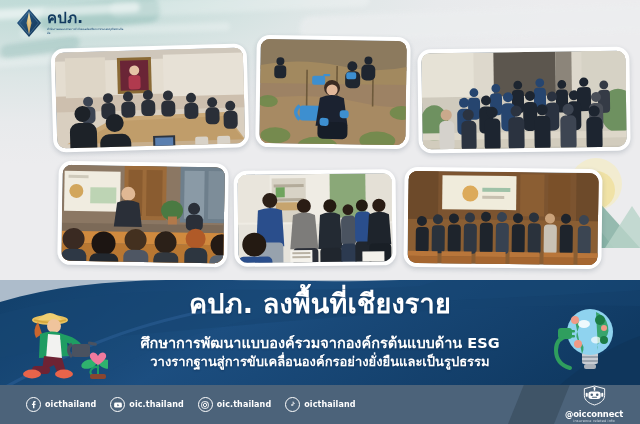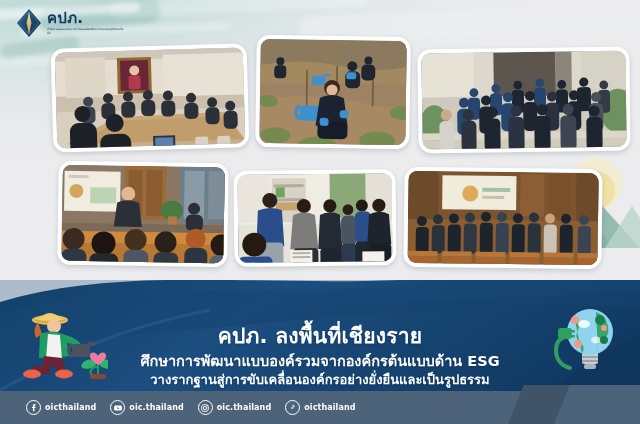--- a/index.html
+++ b/index.html
@@ -83,44 +83,43 @@
     position:absolute; left:0; right:0; bottom:0; height:144px;
     z-index:20; overflow:hidden;
   }
   .banner-bg { position:absolute; inset:0; }
 
   .headline-box {
     position:absolute; left:0; right:0; top:8px;
     text-align:center; z-index:30; padding:0 96px;
   }
   .hl1 {
-    font-size:21px; font-weight:800; color:#ffffff;
+    font-size:27px; font-weight:800; color:#ffffff;
     letter-spacing:.2px; line-height:1.22;
     text-shadow:0 1px 2px rgba(0,20,45,.35);
-    margin-top:36px;
   }
   .hl2 {
     font-size:14.5px; font-weight:700; color:#ffffff;
-    line-height:1.38; margin-top:1px;
+    line-height:1.38; margin-top:12px;
     text-shadow:0 1px 2px rgba(0,20,45,.30);
   }
   .hl3 {
     font-size:13px; font-weight:700; color:#ffffff;
     line-height:1.38;
     text-shadow:0 1px 2px rgba(0,20,45,.30);
   }
 
   
   .gardener { position:absolute; left:10px; bottom:44px; width:98px; height:74px; z-index:32; }
   
   .bulbglobe { position:absolute; right:8px; bottom:44px; width:88px; height:80px; z-index:32; }
 
   
   .footer {
-    position:absolute; left:0; right:0; bottom:0; height:33px;
+    position:absolute; left:0; right:0; bottom:0; height:39px;
     background:#4c637a; z-index:36;
     display:flex; align-items:center;
   }
   .socials { display:flex; align-items:center; gap:14px; padding-left:26px; flex:1 1 auto; }
   .social { display:flex; align-items:center; gap:4px; }
   .s-ic {
     width:15px; height:15px; border-radius:50%;
     border:1.3px solid #fff; color:#fff;
     display:flex; align-items:center; justify-content:center;
     flex:none;
@@ -762,15 +761,32 @@
           <span>สายด่วน</span><br>
           <span>คปภ.</span>
         </span>
         <span class="hot-num">1186</span>
       </div>
       <div class="hot-url">www.oic.or.th</div>
     </div>
 
     <div class="oc-pill"></div>
 
+    <div class="oicconnect">
+      <span>
+        <svg viewBox="0 0 34 30" width="23" height="21">
+          <path d="M17 1 L32 5 v10 c0 7 -7 12 -15 14 C9 27 2 22 2 15 V5 Z" fill="none" stroke="#fff" stroke-width="1.4"></path>
+          <rect x="8" y="9" width="18" height="11" rx="4" fill="#fff"></rect>
+          <circle cx="13" cy="14" r="1.9" fill="#4c637a"></circle>
+          <circle cx="21" cy="14" r="1.9" fill="#4c637a"></circle>
+          <rect x="13" y="17" width="8" height="1.4" rx=".7" fill="#4c637a"></rect>
+          <rect x="16" y="4" width="2" height="4" fill="#fff"></rect>
+            <circle cx="17" cy="4" r="1.6" fill="#fff"></circle>
+          <rect x="4" y="11" width="3" height="6" rx="1.4" fill="#fff"></rect>
+          <rect x="27" y="11" width="3" height="6" rx="1.4" fill="#fff"></rect>
+        </svg>
+      </span>
+      <span class="oc-name">@oicconnect</span>
+      <span class="oc-sub">insurance related info</span>
+    </div>
 
   </div>
 </div>
 
 </body></html>

